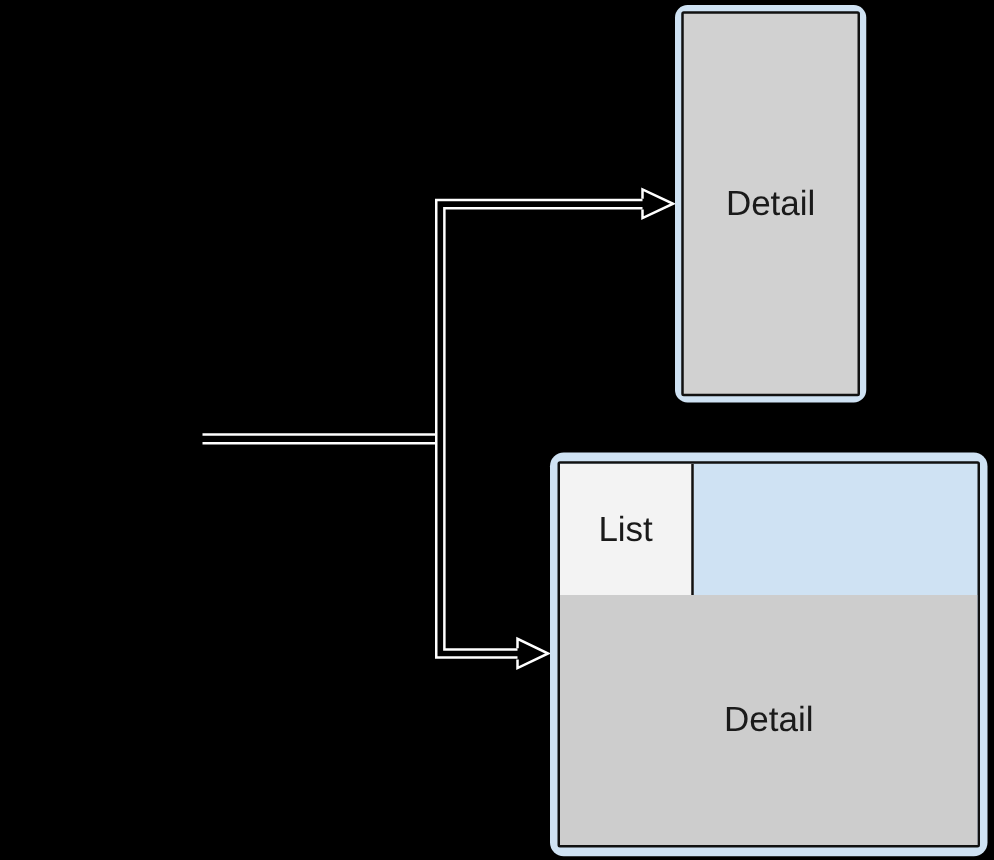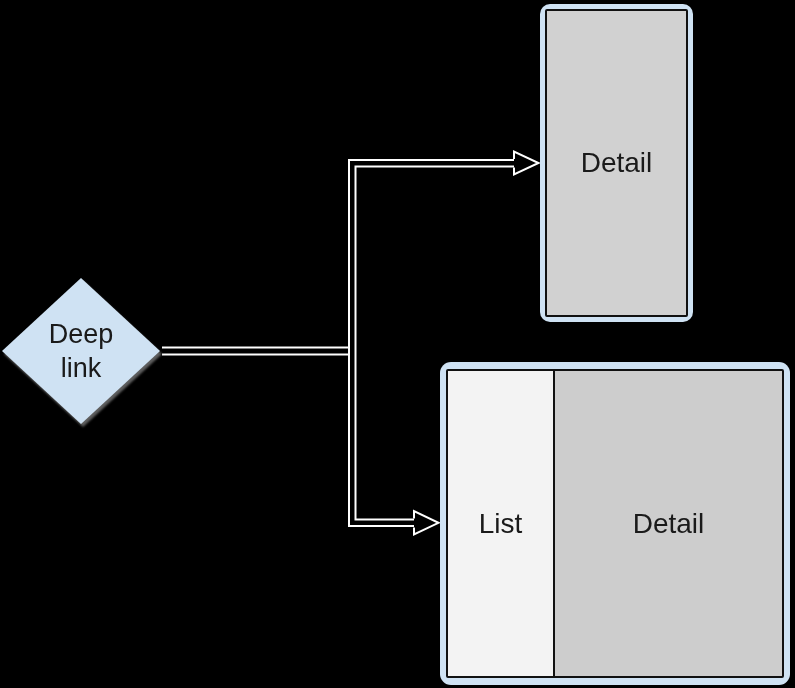--- a/index.html
+++ b/index.html
@@ -100,21 +100,21 @@
     box-sizing: border-box;
     padding: 7px 6px;
   }
   .tablet-screen {
     width: 100%;
     height: 100%;
     box-sizing: border-box;
     border: 2px solid #111111;
     border-radius: 2px;
     display: flex;
-    flex-direction: row;
+    flex-direction: column;
     overflow: hidden;
   }
   .pane-list {
     width: 105px;
     flex: 0 0 105px;
     background: #f3f3f3;
     border-right: 2px solid #111111;
     display: flex;
     align-items: center;
     justify-content: center;
@@ -141,26 +141,20 @@
 
     <path d="M514 160 L349 160 L349 526 L414 526"></path>
 
     <path d="M514 166.5 L355.5 166.5 L355.5 519.5 L414 519.5"></path>
 
     <path d="M514 159 L514 151.5 L538.5 163 L514 174.5 L514 167.5"></path>
 
     <path d="M414 518.5 L414 511 L438.5 522.8 L414 534.5 L414 527.5"></path>
   </svg>
 
-  <div class="diamond-wrap">
-    <div class="diamond">
-      <span>Deep</span>
-      <span>link</span>
-    </div>
-  </div>
 
   <div class="phone">
     <div class="phone-screen">
       <span>Detail</span>
     </div>
   </div>
 
   <div class="tablet">
     <div class="tablet-screen">
       <div class="pane-list">

